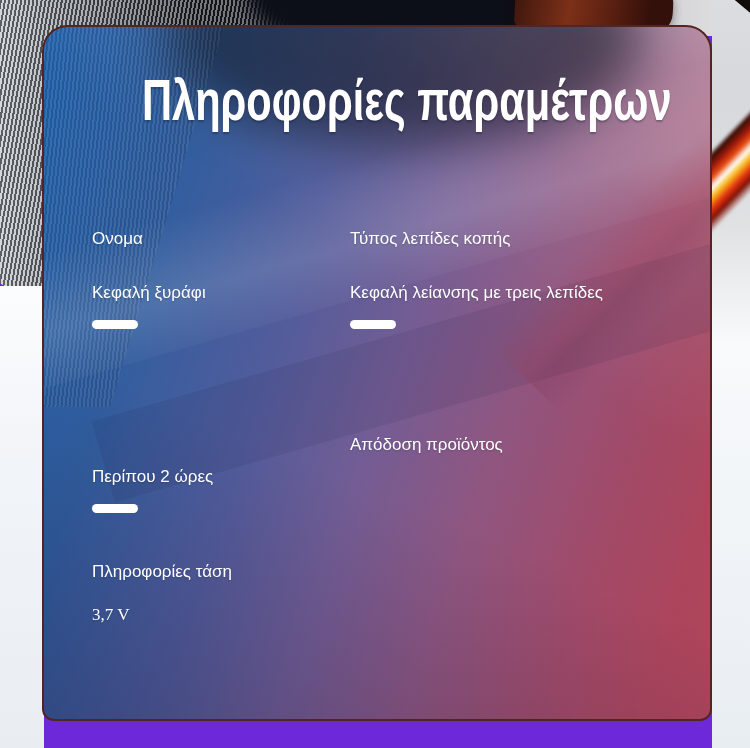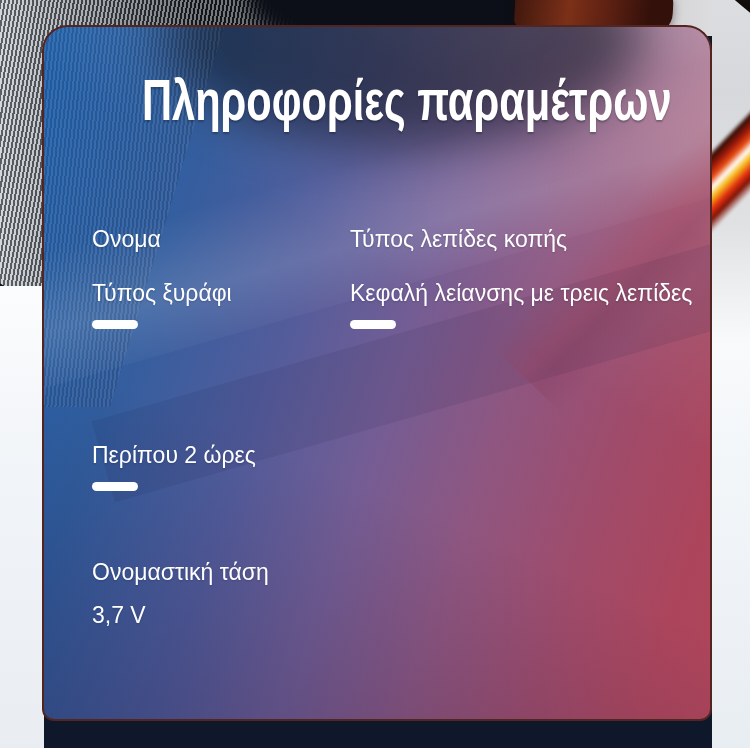--- a/index.html
+++ b/index.html
@@ -1,17 +1,17 @@
 <!DOCTYPE html>
 <html><head>
 <meta charset="utf-8">
 <style>
   html,body{margin:0;padding:0;}
   body{font-family:"Liberation Sans", sans-serif; background:#dfe3e8;}
-  .page{position:relative; width:750px; height:748px; overflow:hidden; background:#0f172a;}
+  .page{position:relative; width:750px; height:748px; overflow:hidden; background:#6d28d9;}
 
   
   .bg-top{position:absolute; left:0; top:0; width:750px; height:36px; z-index:1;
     background:linear-gradient(to right,#a8aeb6 0%,#686e76 16%,#23262e 34%,#0d1016 50%,#1c120d 60%,#3a150c 70%,#cfcfd2 84%,#e2e2e4 100%);}
   .bg-stripes{position:absolute; left:0; top:0; width:330px; height:322px; z-index:2;
     background:
       linear-gradient(to right, rgba(255,255,255,0.28), rgba(0,0,0,0.40) 60%),
       repeating-linear-gradient(100deg,#1e2228 0 2px,#c3c8cf 2px 4px);
     clip-path:polygon(0 0,100% 0,100% 100%,10% 94%,0 88%);}
   .bg-blob{position:absolute; left:248px; top:-72px; width:340px; height:136px; z-index:2;
@@ -54,24 +54,24 @@
 
   .card-title{position:absolute; left:0; top:40px; width:100%; text-align:center; z-index:5; color:#ffffff;}
   .card-title .t{display:inline-block; font-size:57px; line-height:1.16; font-weight:bold;
     transform:scaleX(0.73); transform-origin:50% 50%; white-space:nowrap;
     text-shadow:0 2px 2px rgba(8,16,34,0.28);}
 
   .spec{position:absolute; z-index:5; color:#ffffff; text-shadow:0 1px 2px rgba(10,20,40,0.20);}
   .col1{left:48px; width:250px;}
   .col2{left:306px; width:362px;}
   .row1{top:197px;} .row2{top:403px;} .row3{top:530px;}
-  .spec-label,.spec-value{font-size:23px; line-height:30px; white-space:nowrap;}
+  .spec-label,.spec-value{font-size:17px; line-height:30px; white-space:nowrap;}
   .row1 .spec-value{margin-top:24px;}
-  .row2 .spec-value{margin-top:10px;}
-  .row3 .spec-value{margin-top:13px;}
+  .row2 .spec-value{margin-top:32px;}
+  .row3 .spec-value{margin-top:13px;font-family:Liberation Serif, serif;}
   .spec-divider{width:46px; height:9px; border-radius:5px; background:#ffffff; margin-top:12px;}
 </style>
 </head>
 <body>
 
 <div class="page">
 
   <div class="bg-top"></div>
   <div class="bg-stripes"></div>
   <div class="bg-blob"></div>
@@ -87,37 +87,38 @@
     <div class="streak-a"></div>
     <div class="streak-b"></div>
     <div class="streak-c"></div>
 
     <div class="card-title">
       <span class="t">Πληροφορίες παραμέτρων</span>
     </div>
 
     <div class="spec col1 row1">
       <div class="spec-label">Ονομα</div>
-      <div class="spec-value">Τύπος ξυράφι</div>
+      <div class="spec-value">Κεφαλή ξυράφι</div>
       <div class="spec-divider"></div>
     </div>
 
     <div class="spec col2 row1">
       <div class="spec-label">Τύπος λεπίδες κοπής</div>
       <div class="spec-value">Κεφαλή λείανσης με τρεις λεπίδες</div>
       <div class="spec-divider"></div>
     </div>
 
     <div class="spec col1 row2">
       <div class="spec-value">Περίπου 2 ώρες</div>
       <div class="spec-divider"></div>
     </div>
 
     <div class="spec col2 row2">
+      <div class="spec-label">Απόδοση προϊόντος</div>
     </div>
 
     <div class="spec col1 row3">
-      <div class="spec-label">Ονομαστική τάση</div>
+      <div class="spec-label">Πληροφορίες τάση</div>
       <div class="spec-value">3,7 V</div>
     </div>
   </div>
 
 </div>
 
 </body></html>

